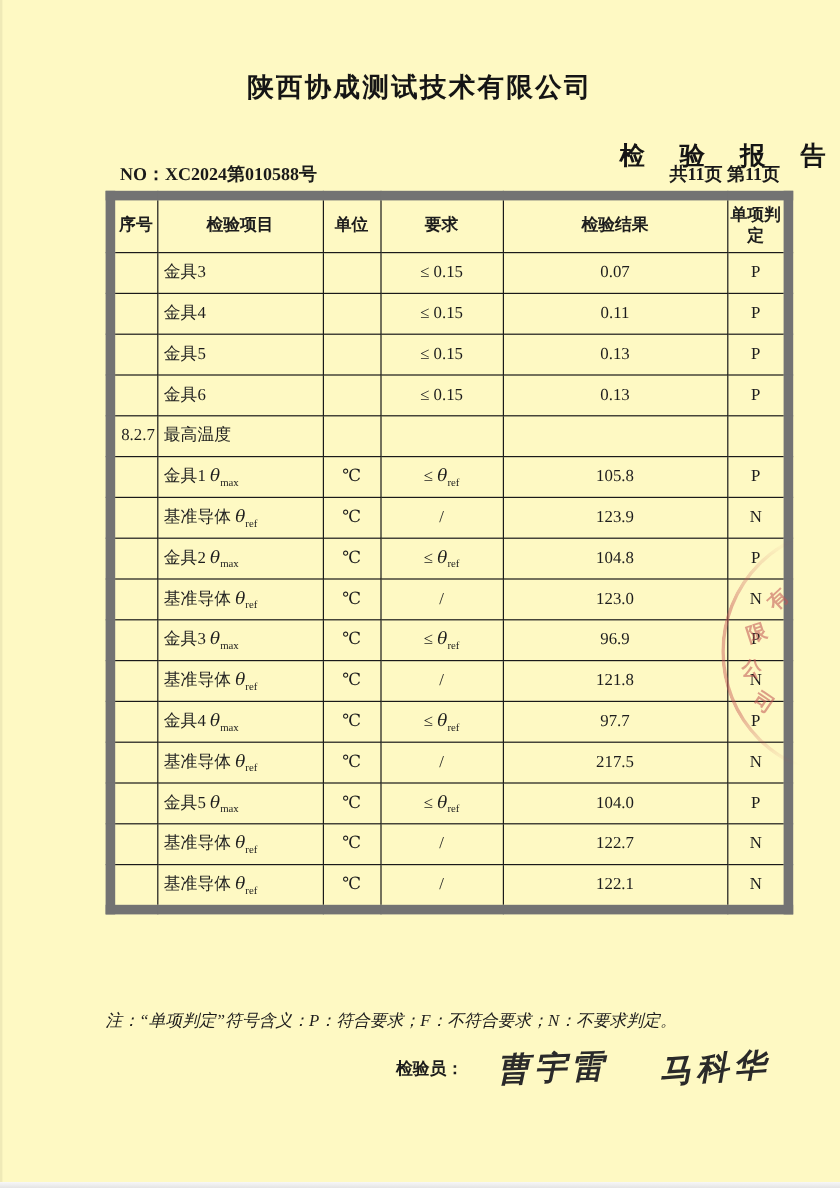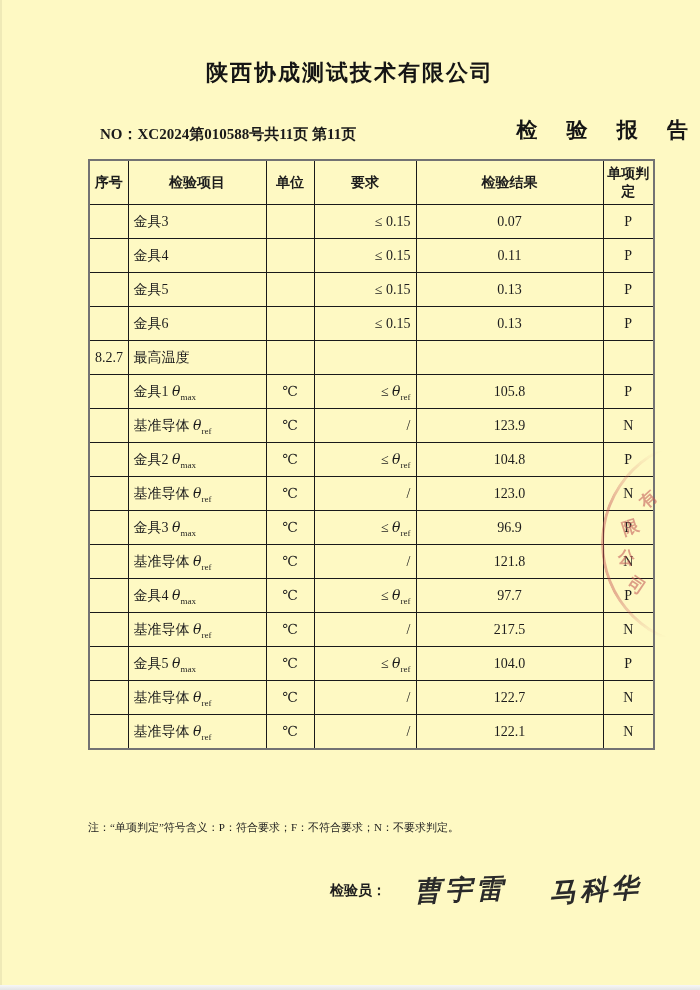--- a/index.html
+++ b/index.html
@@ -11,52 +11,52 @@
   }
   .company{
     position:absolute; top:58px; left:0; width:100%; text-align:center;
     font-size:22px; font-weight:700; letter-spacing:2px; color:#151515;
   }
   .title{
     position:absolute; top:116px; left:0; width:100%; text-align:right;
     font-size:21px; font-weight:700; letter-spacing:12px; color:#151515;
   }
   .meta{
-    position:absolute; top:125px; left:100px; right:50px;
-    display:flex; justify-content:flex-start; align-items:baseline;
+    position:absolute; top:136px; left:100px; right:50px;
+    display:flex; justify-content:space-between; align-items:baseline;
     font-size:15px; font-weight:600; color:#1a1a1a;
   }
   table.report{
     position:absolute; left:88px; top:159px; width:565px;
     border-collapse:collapse; table-layout:fixed;
-    border:2px solid #737373;
+    border:8px solid #737373;
     font-size:14px; color:#1d1d1d;
   }
   table.report th, table.report td{
     border:1px solid #1a1a1a; padding:2px 5px; vertical-align:middle;
     line-height:20px; overflow:hidden;
   }
   table.report th{
     height:39px; font-size:14px; font-weight:700; text-align:center;
     line-height:18px; padding:2px 2px;
   }
   table.report td{ height:29px; }
   tr.tall td{ height:50px; }
   .c-no{ text-align:center;margin-top:38px; }
   .c-item{ text-align:left; padding-left:7px; }
   .c-unit{ text-align:center; }
-  .c-req{ text-align:right; padding-left:6px; line-height:19px; }
+  .c-req{ text-align:center; padding-left:6px; line-height:19px; }
   .c-res{ text-align:center; }
   .c-ver{ text-align:center; }
   .sym{ font-style:italic; font-family:"DejaVu Serif",serif; }
   sub.sub{ font-size:9px; line-height:0; }
   .item-line2{ line-height:18px; }
   .note{
-    position:absolute; left:88px; top:820px; width:560px;
-    font-size:11px; color:#1d1d1d; font-weight:500;
+    position:absolute; left:88px; top:842px; width:560px;
+    font-size:14px; color:#1d1d1d; font-weight:500;font-style:italic;
   }
   .sig-row{
     position:absolute; left:330px; top:872px; width:360px;
     display:flex; align-items:flex-start; gap:28px;text-align:center;
   }
   .inspector-label{ font-size:14px; font-weight:600; padding-top:10px; white-space:nowrap; }
   .signature{
     font-size:27px; font-weight:600; font-style:italic;
     color:#2a2a2a; letter-spacing:4px; white-space:nowrap;
   }

